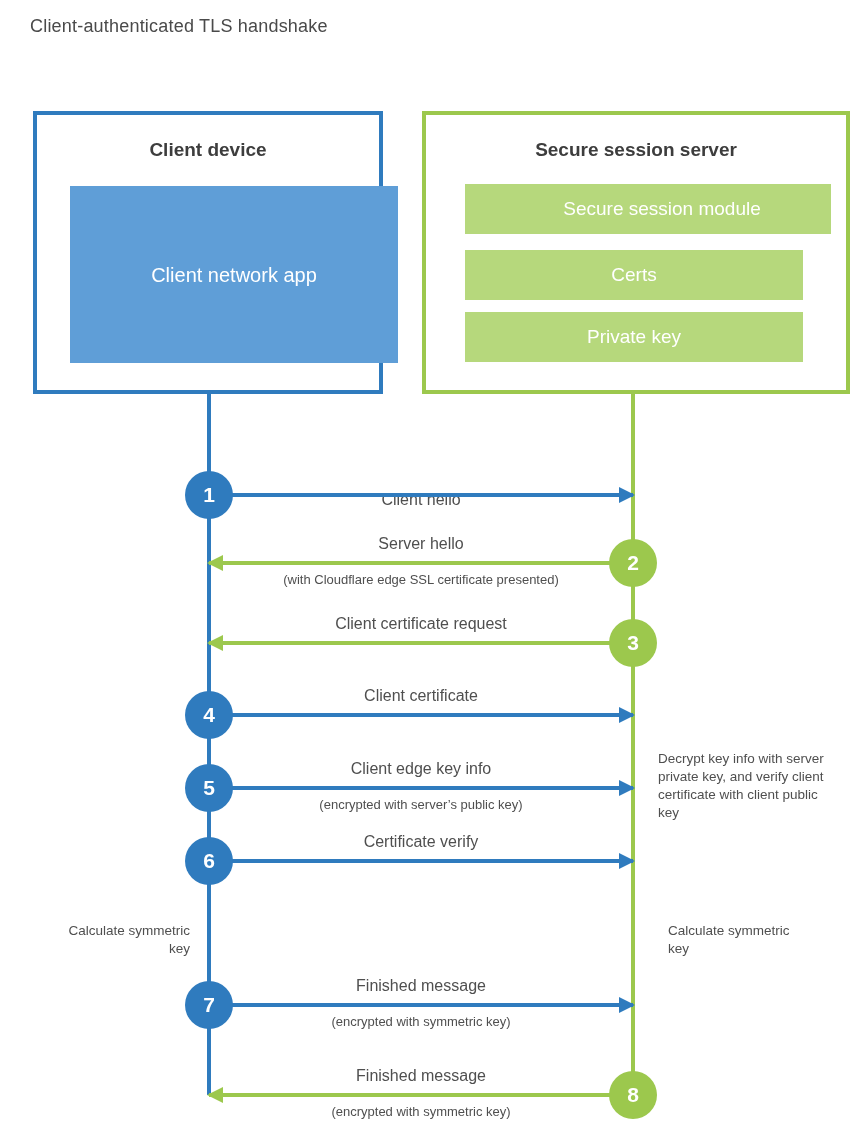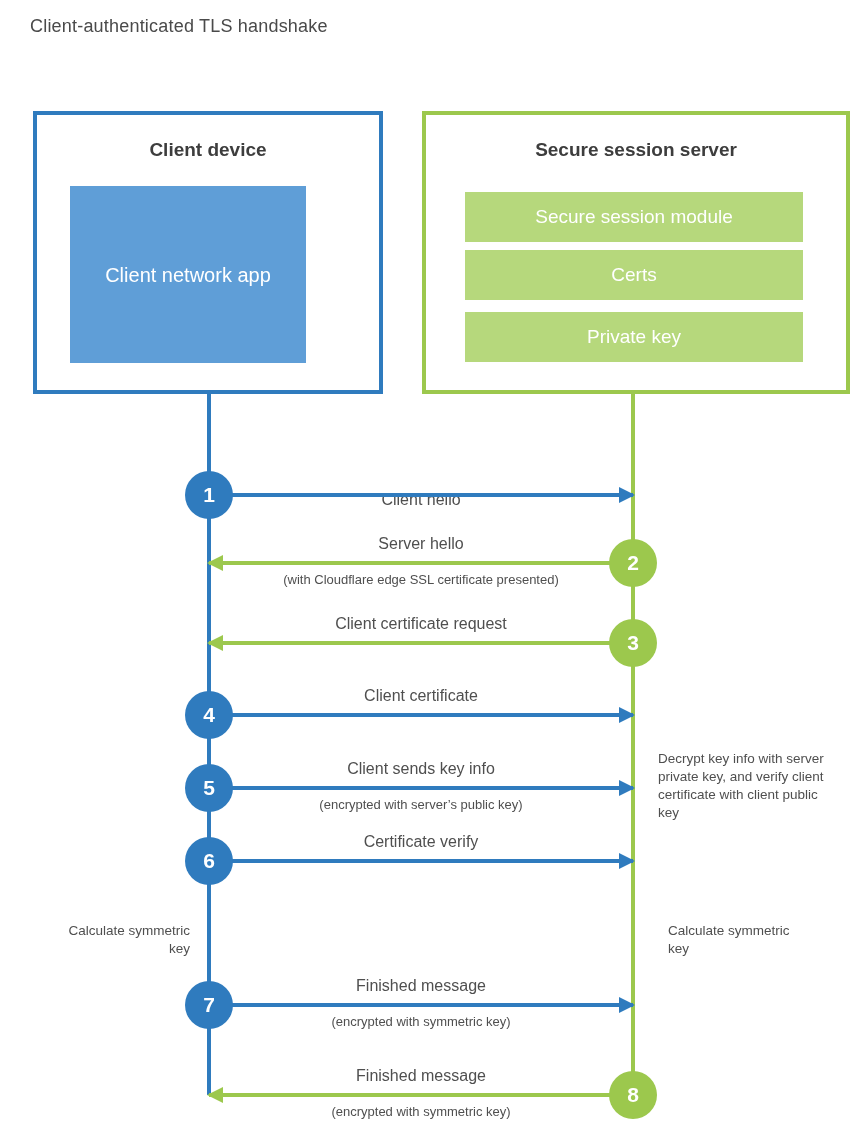--- a/index.html
+++ b/index.html
@@ -22,33 +22,33 @@
   
   .outline-box { position: absolute; box-sizing: border-box; background: #fff; }
   .client-box  { left: 33px;  top: 111px; width: 350px; height: 283px; border: 4px solid #2f7bbe; }
   .server-box  { left: 422px; top: 111px; width: 428px; height: 283px; border: 4px solid #9cc84d; }
   .box-title {
     position: absolute; left: 0; right: 0; top: 24px;
     text-align: center;
     font-size: 19px; font-weight: bold; color: #3d3d3d;
   }
   .client-module {
-    position: absolute; left: 70px; top: 186px; width: 236px; height: 177px;
+    position: absolute; left: 70px; top: 186px; width: 328px; height: 177px;
     background: #5f9ed7; color: #ffffff;
     display: flex; align-items: center; justify-content: center;
     font-size: 20px; text-align: center;
   }
   .client-module span { display: inline-block; max-width: 170px; line-height: 1.4; }
   .server-bar {
     position: absolute; left: 465px; width: 338px; height: 50px;
     background: #b6d87c; color: #ffffff;
     display: flex; align-items: center; justify-content: center;
     font-size: 19px;
   }
-  .bar-1 { top: 192px; }
+  .bar-1 { top: 184px; padding-left: 28px; }
   .bar-2 { top: 250px; }
   .bar-3 { top: 312px; }
   
   .vline { position: absolute; width: 4px; }
   .client-line { left: 207px; top: 392px; height: 703px; background: #2f7bbe; }
   .server-line { left: 631px; top: 392px; height: 708px; background: #9cc84d; }
   
   .arrow { position: absolute; left: 209px; width: 424px; height: 4px; }
   .arrow.blue  { background: #2f7bbe; }
   .arrow.green { background: #9cc84d; }
@@ -129,21 +129,21 @@
       <span class="head"></span>
     </div>
   <div class="step-circle green" style="top:619px">3</div>
 
   <div class="msg-label" style="top:685px">Client certificate</div>
   <div class="arrow blue right" style="top:713px">
       <span class="head"></span>
     </div>
   <div class="step-circle blue" style="top:691px">4</div>
 
-  <div class="msg-label" style="top:758px">Client sends key info</div>
+  <div class="msg-label" style="top:758px">Client edge key info</div>
   <div class="arrow blue right" style="top:786px">
       <span class="head"></span>
     </div>
   <div class="msg-note" style="top:796px">(encrypted with server’s public key)</div>
   <div class="step-circle blue" style="top:764px">5</div>
 
   <div class="msg-label" style="top:831px">Certificate verify</div>
   <div class="arrow blue right" style="top:859px">
       <span class="head"></span>
     </div>

